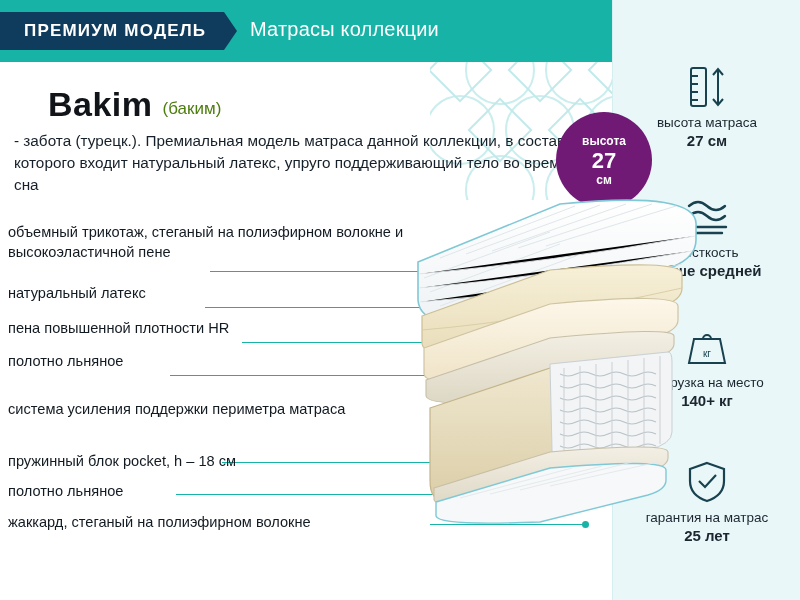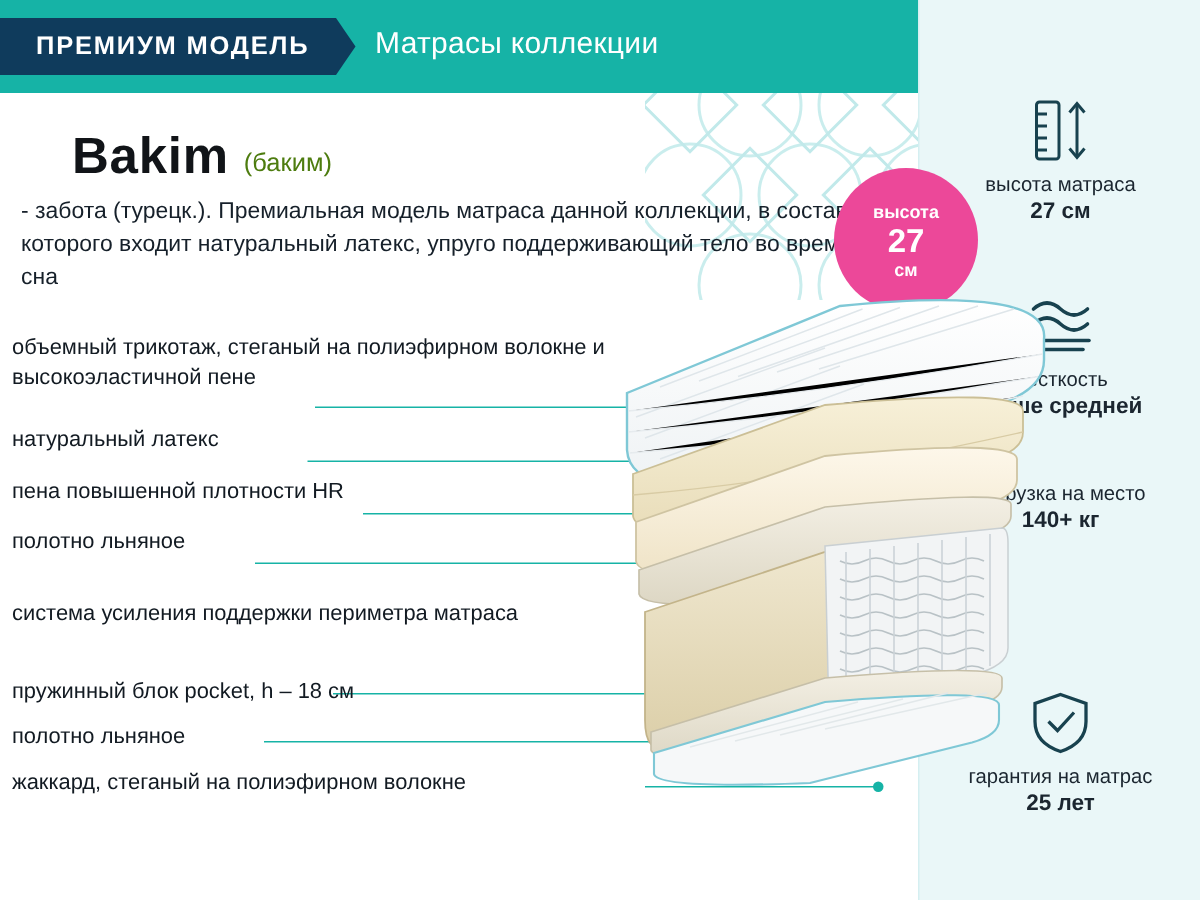--- a/index.html
+++ b/index.html
@@ -109,21 +109,21 @@
   .side-icon { height: 54px; display: flex; align-items: center; justify-content: center; }
   .side-label { font-size: 13.5px; line-height: 17px; }
   .side-value { font-size: 15px; font-weight: bold; line-height: 19px; }
 
   
   .badge {
     position: absolute;
     left: 556px; top: 112px;
     width: 96px; height: 96px;
     border-radius: 50%;
-    background: #ec4899;
+    background: #701a75;
     color: #ffffff;
     text-align: center;
     font-size: 12px;
     line-height: 15px;
     padding-top: 22px;
     font-weight: bold;
     z-index: 1;
   }
 
   
@@ -385,20 +385,29 @@
             <path d="M5 31 h38"></path>
             <path d="M9 37 h30"></path>
           </g>
         </svg>
       </div>
       <div class="side-label">жесткость</div>
       <div class="side-value">выше средней</div>
     </div>
 
     <div class="side-item" style="top:320px;">
+      <div class="side-icon">
+        <svg width="46" height="44" viewBox="0 0 46 44" xmlns="http://www.w3.org/2000/svg">
+          <g fill="none" stroke="#18424f" stroke-width="2">
+            <path d="M10 14 h26 l5 24 H5 Z"></path>
+            <path d="M19 14 a4 4 0 0 1 8 0"></path>
+          </g>
+          <text x="23" y="32" font-family="Liberation Sans, sans-serif" font-size="10" fill="#18424f" text-anchor="middle">кг</text>
+        </svg>
+      </div>
       <div class="side-label">нагрузка на место</div>
       <div class="side-value">140+ кг</div>
     </div>
 
     <div class="side-item" style="top:455px;">
       <div class="side-icon">
         <svg width="46" height="46" viewBox="0 0 46 46" xmlns="http://www.w3.org/2000/svg">
           <g fill="none" stroke="#18424f" stroke-width="2.2">
             <path d="M23 4 L40 10 v12 c0 11 -8 17 -17 20 C14 39 6 33 6 22 V10 Z"></path>
             <path d="M15 22 l6 6 l11 -12"></path>

